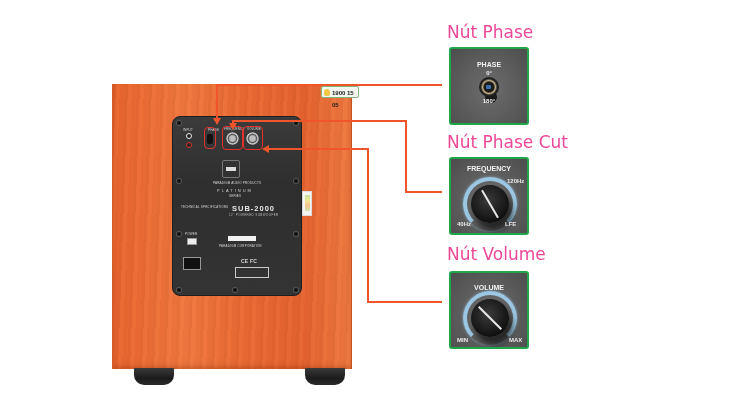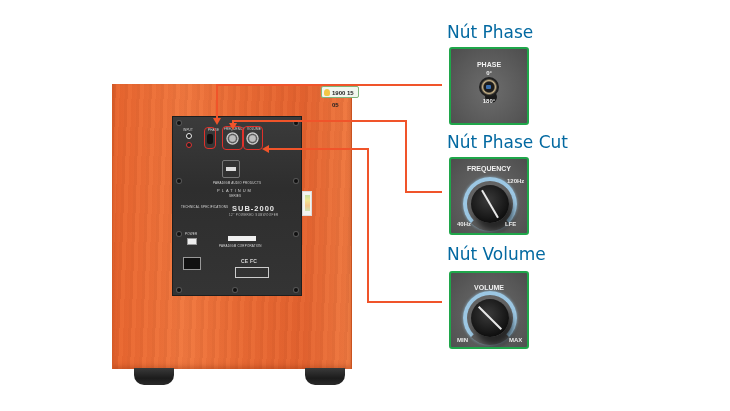--- a/index.html
+++ b/index.html
@@ -31,21 +31,21 @@
     }
     .sticker-serial .bulb {
       position: absolute; left: 2px; top: 2px; width: 6px; height: 7px;
       background: #f3c746; border-radius: 50% 50% 30% 30%;
     }
 
     
     .panel {
       position: absolute; left: 172px; top: 116px; width: 130px; height: 180px;
       background: linear-gradient(180deg, #3b3b3b, #2e2e2e 40%, #343434);
-      border-radius: 0; border: 1px solid #1e1e1e;
+      border-radius: 8px; border: 1px solid #1e1e1e;
     }
     .screw { position: absolute; width: 4px; height: 4px; border-radius: 50%; background: #111; box-shadow: 0 0 0 1px #555; }
     .panel-text { position: absolute; color: #d7d7d7; font-size: 3px; letter-spacing: 0.2px; white-space: nowrap; }
     .panel .rca { position: absolute; width: 6px; height: 6px; border-radius: 50%; border: 1.5px solid #eee; background: #222; }
     .panel .rca.red { border-color: #d33; }
     .panel .mini-knob {
       position: absolute; width: 13px; height: 13px; border-radius: 50%;
       background: radial-gradient(circle, #bdbdbd 0 30%, #555 45%, #ddd 60%, #333 75%);
     }
     .hl {
@@ -71,21 +71,21 @@
       position: absolute; width: 0; height: 0;
       border-left: 4px solid transparent; border-right: 4px solid transparent; border-top: 7px solid #f0542a;
     }
     .arrow-left {
       position: absolute; width: 0; height: 0;
       border-top: 4px solid transparent; border-bottom: 4px solid transparent; border-right: 7px solid #f0542a;
     }
 
     
     .callout-title {
-      position: absolute; font-size: 17px; color: #0369a1; white-space: nowrap;
+      position: absolute; font-size: 17px; color: #ec4899; white-space: nowrap;
       font-family: "DejaVu Sans", sans-serif;
     }
     .callout-box {
       position: absolute; width: 80px; height: 78px;
       border: 2px solid #1fa64a; border-radius: 3px;
       background: radial-gradient(ellipse at 50% 55%, #6d6d6d 0%, #5a5a5a 60%, #4d4d4d 100%);
       overflow: hidden;
     }
     .cb-label { position: absolute; left: 0; width: 100%; text-align: center; color: #f2f2f2; font-size: 7px; font-weight: bold; }
     .cb-small { position: absolute; color: #eaeaea; font-size: 6px; font-weight: bold; }

